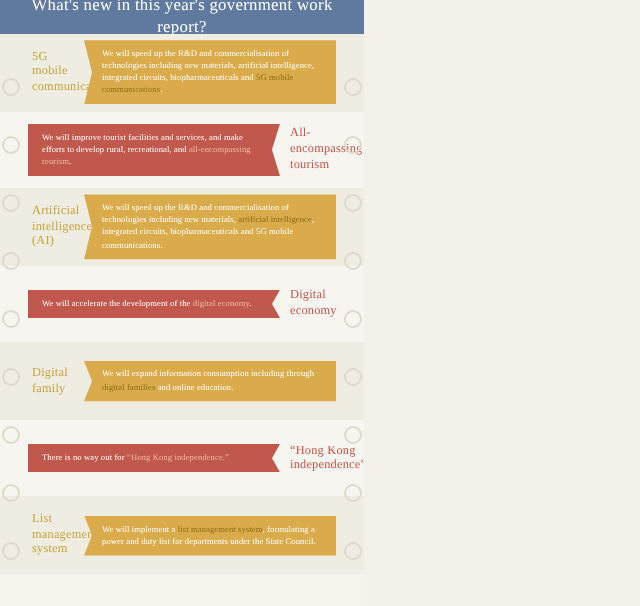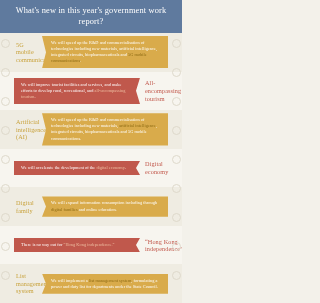--- a/index.html
+++ b/index.html
@@ -12,21 +12,21 @@
   #page {
     position:relative;
     width:182px; height:303px;
     background:#f5f3ec;
     overflow:hidden;
   }
 
   
   #header {
     position:relative;
-    width:182px; height:33px;
+    width:182px; height:17px;
     background:#5f7a9e;
     display:flex; align-items:center; justify-content:center;
     z-index:5;
   }
   #header-title {
     color:#ffffff;
     font-size:8.4px;
     line-height:10.5px;
     text-align:center;
     letter-spacing:.15px;

